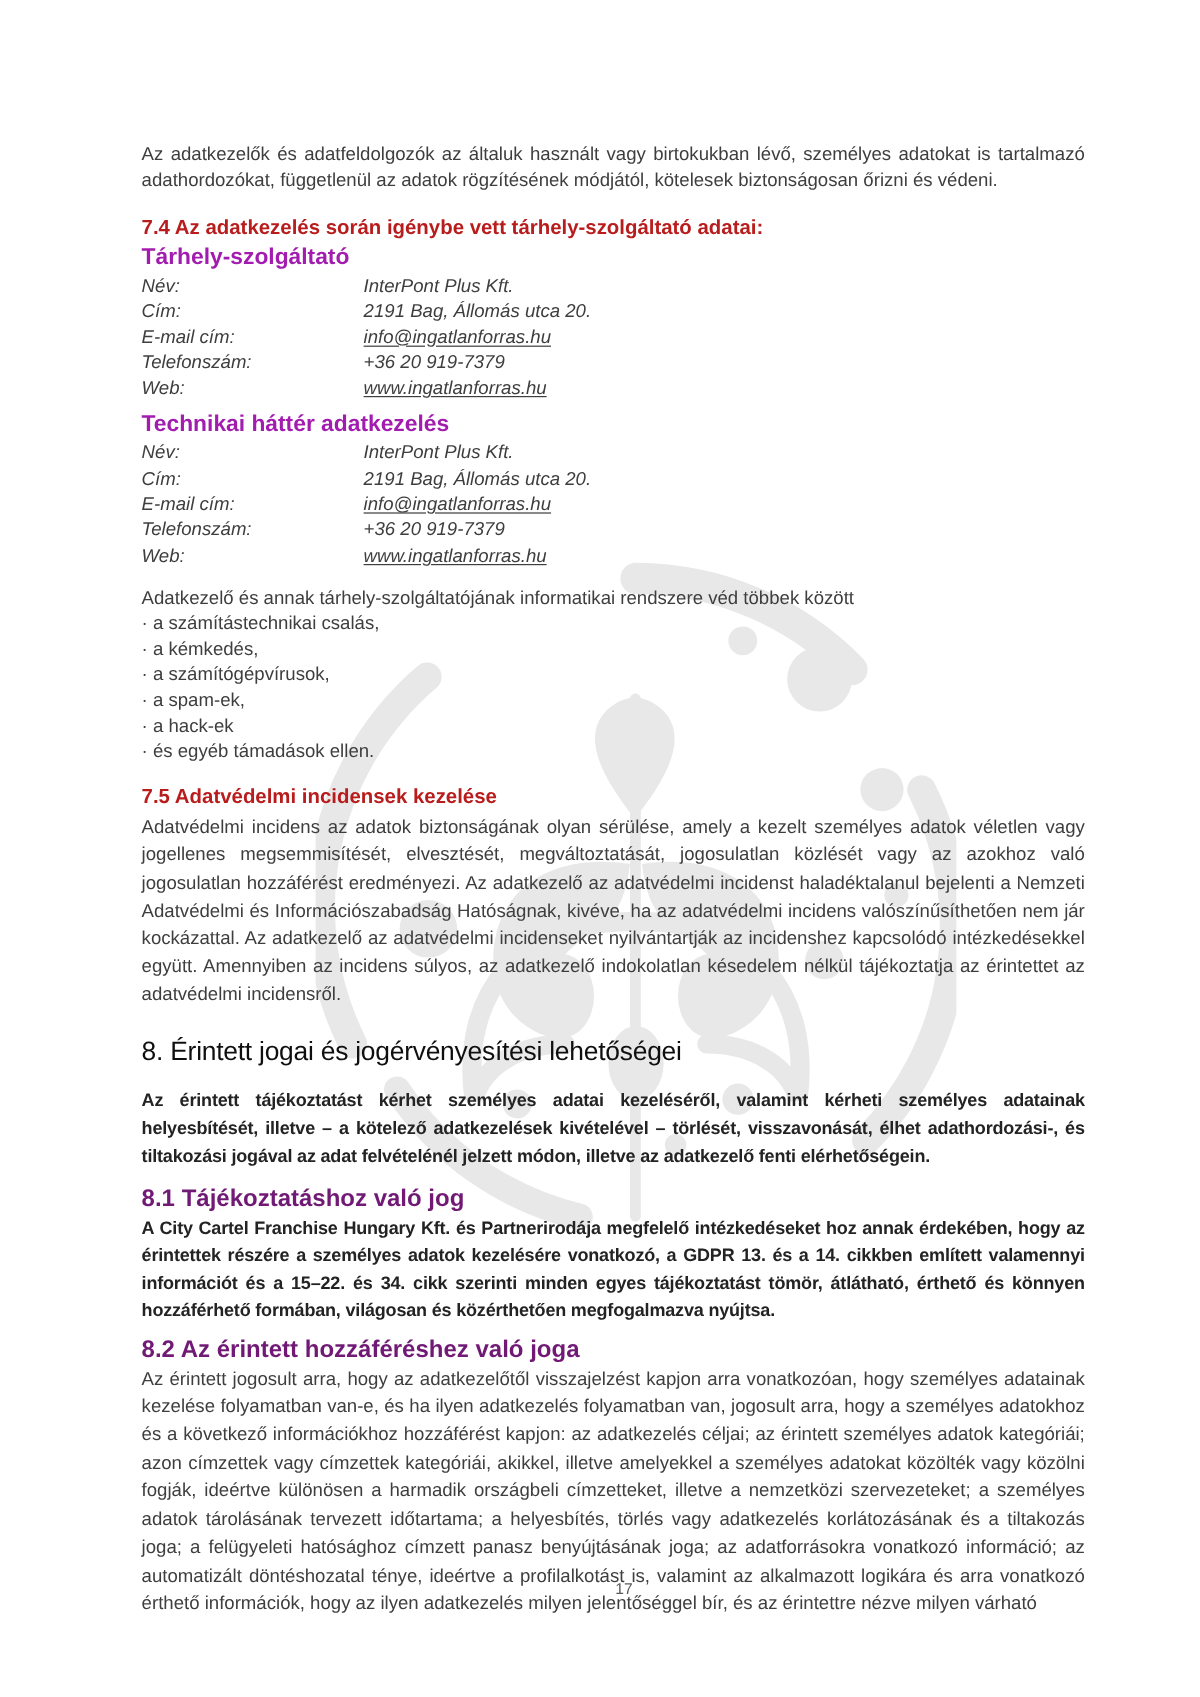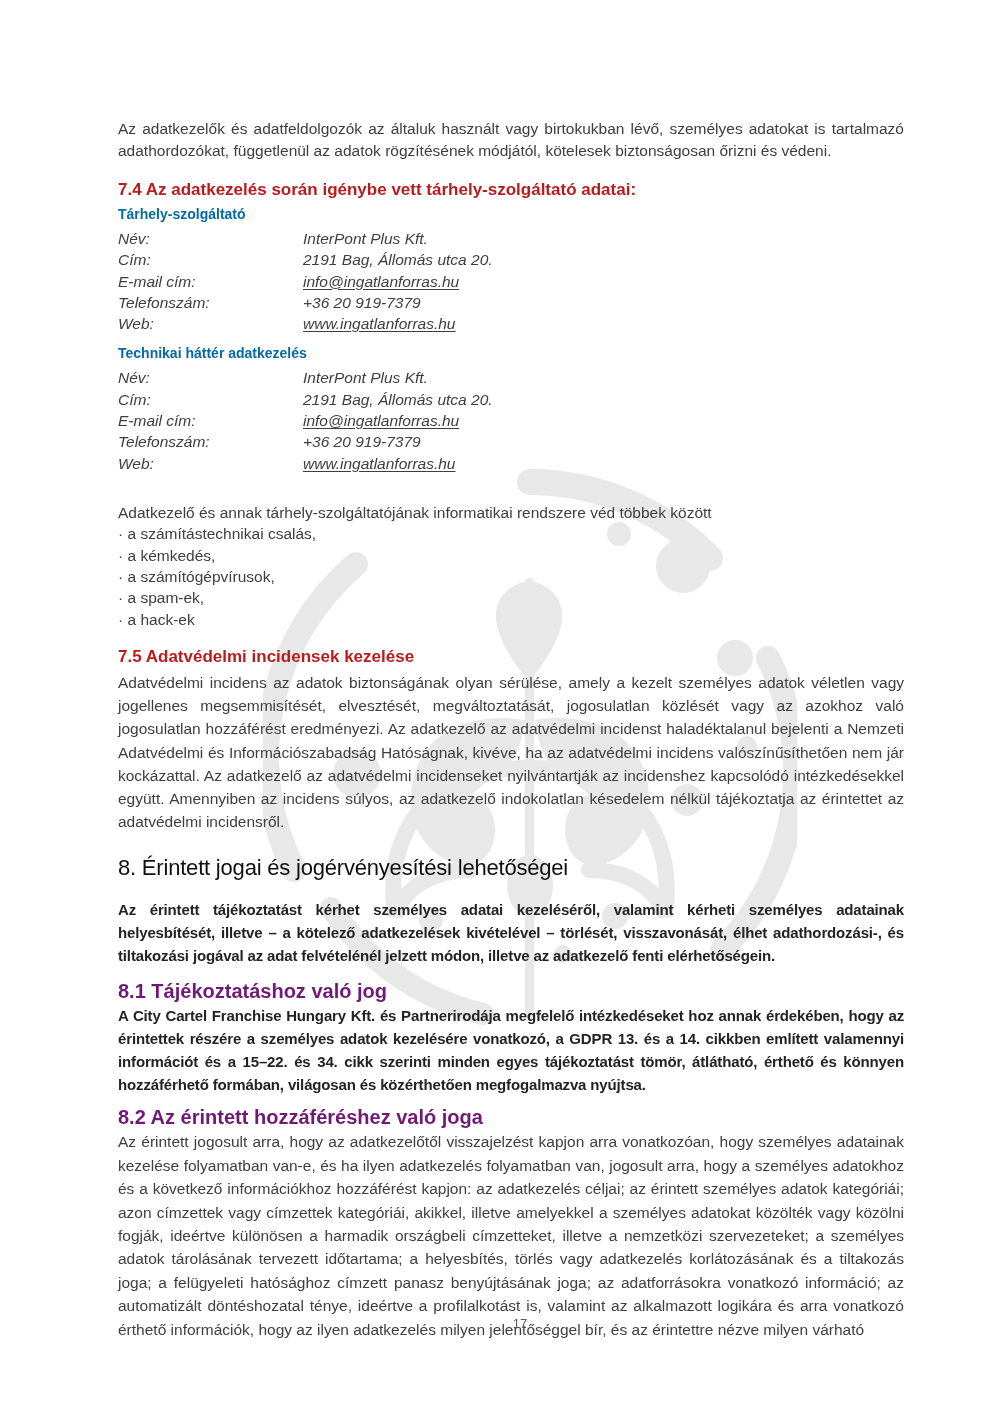--- a/index.html
+++ b/index.html
@@ -30,35 +30,35 @@
     font-size:15.5px; line-height:21.5px;
     text-align:justify; color:#3e3e3e;
   }
   .para-75 { line-height:23.2px; }
 
   .h-section {
     font-size:17px; font-weight:700; color:#b91c1c;
     margin:0 0 3px 0; line-height:22px;
   }
   .h-sub {
-    font-size:14px; font-weight:700; color:#0369a1;
+    font-size:19px; font-weight:700; color:#a21caf;
     margin:0 0 3px 0; line-height:21px;
   }
   .h-main {
     font-size:22px; font-weight:400; color:#0f0f0f;
     letter-spacing:-0.2px; margin:20px 0 16px 0; line-height:29px;
   }
   .h-sub2 {
     font-size:20px; font-weight:700; color:#701a75;
     margin:0 0 2px 0; line-height:22px;
   }
 
   .mt-74   { margin-top:18px; }
   .mt-tech { margin-top:9px; }
-  .mt-prot { margin-top:28px; }
+  .mt-prot { margin-top:14px; }
   .mt-75   { margin-top:16px; }
   .mt-81   { margin-top:13px; }
   .mt-82   { margin-top:10px; }
 
   .contact-list { margin:0;font-style:italic; }
   .contact-row { display:flex; line-height:21.3px; font-size:15.5px; }
   .contact-label { width:185px; flex:0 0 185px; color:#3e3e3e; }
   .contact-value { color:#3e3e3e; }
   a.contact-link {
     color:#3e3e3e; text-decoration:underline; text-underline-offset:2px;
@@ -175,20 +175,21 @@
       </div>
     </div>
 
     <p class="body-text mt-prot">Adatkezelő és annak tárhely-szolgáltatójának informatikai rendszere véd többek között</p>
     <div class="bullet-list">
       <p class="bullet-line">· a számítástechnikai csalás,</p>
       <p class="bullet-line">· a kémkedés,</p>
       <p class="bullet-line">· a számítógépvírusok,</p>
       <p class="bullet-line">· a spam-ek,</p>
       <p class="bullet-line">· a hack-ek</p>
+      <p class="bullet-line">· és egyéb támadások ellen.</p>
     </div>
 
     <h2 class="h-section mt-75">7.5 Adatvédelmi incidensek kezelése</h2>
     <p class="body-text para-75">Adatvédelmi incidens az adatok biztonságának olyan sérülése, amely a kezelt személyes adatok véletlen vagy jogellenes megsemmisítését, elvesztését, megváltoztatását, jogosulatlan közlését vagy az azokhoz való jogosulatlan hozzáférést eredményezi. Az adatkezelő az adatvédelmi incidenst haladéktalanul bejelenti a Nemzeti Adatvédelmi és Információszabadság Hatóságnak, kivéve, ha az adatvédelmi incidens valószínűsíthetően nem jár kockázattal. Az adatkezelő az adatvédelmi incidenseket nyilvántartják az incidenshez kapcsolódó intézkedésekkel együtt. Amennyiben az incidens súlyos, az adatkezelő indokolatlan késedelem nélkül tájékoztatja az érintettet az adatvédelmi incidensről.</p>
 
     <h1 class="h-main">8. Érintett jogai és jogérvényesítési lehetőségei</h1>
     <p class="body-cond">Az érintett tájékoztatást kérhet személyes adatai kezeléséről, valamint kérheti személyes adatainak helyesbítését, illetve – a kötelező adatkezelések kivételével – törlését, visszavonását, élhet adathordozási-, és tiltakozási jogával az adat felvételénél jelzett módon, illetve az adatkezelő fenti elérhetőségein.</p>
 
     <h3 class="h-sub2 mt-81">8.1 Tájékoztatáshoz való jog</h3>
     <p class="body-cond">A City Cartel Franchise Hungary Kft. és Partnerirodája megfelelő intézkedéseket hoz annak érdekében, hogy az érintettek részére a személyes adatok kezelésére vonatkozó, a GDPR 13. és a 14. cikkben említett valamennyi információt és a 15–22. és 34. cikk szerinti minden egyes tájékoztatást tömör, átlátható, érthető és könnyen hozzáférhető formában, világosan és közérthetően megfogalmazva nyújtsa.</p>

